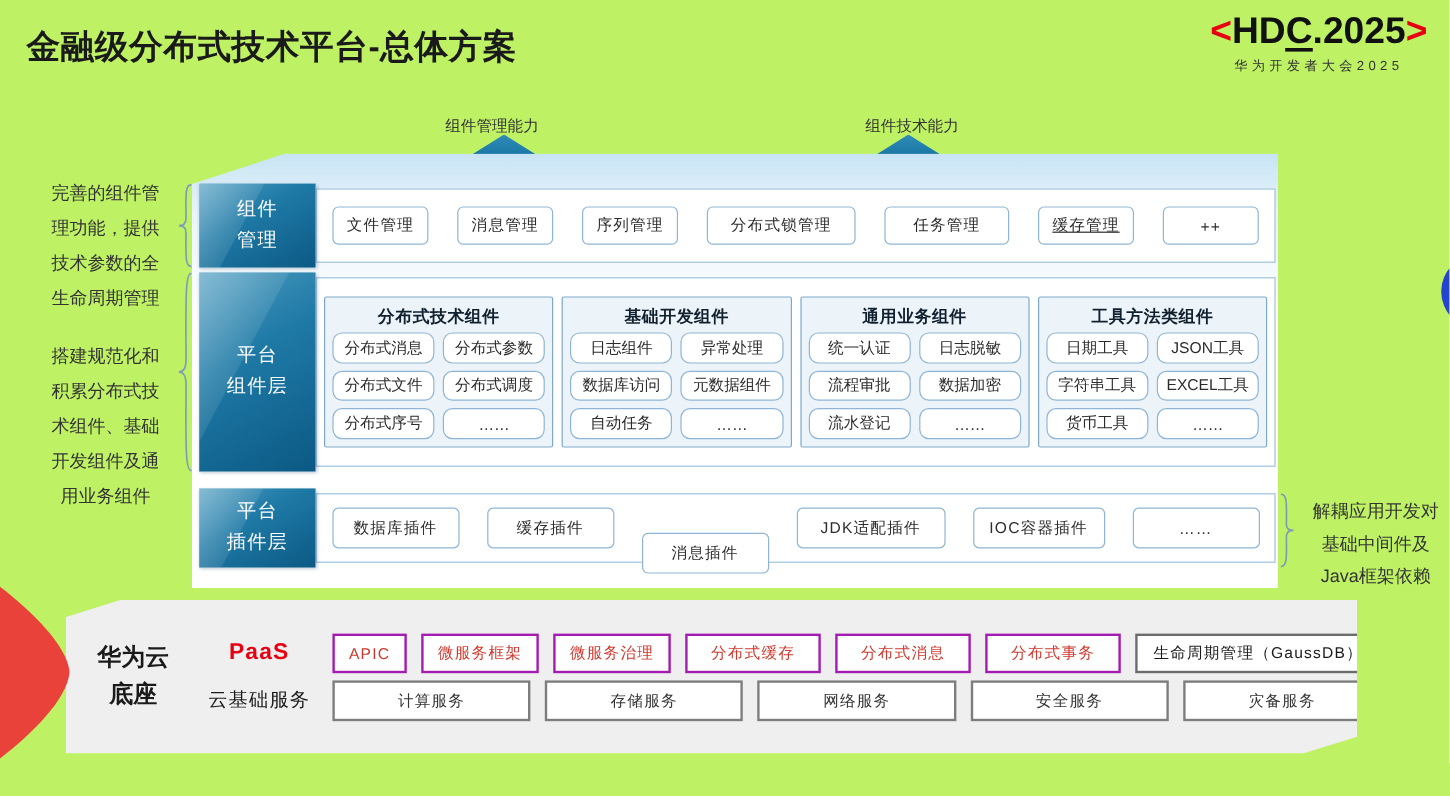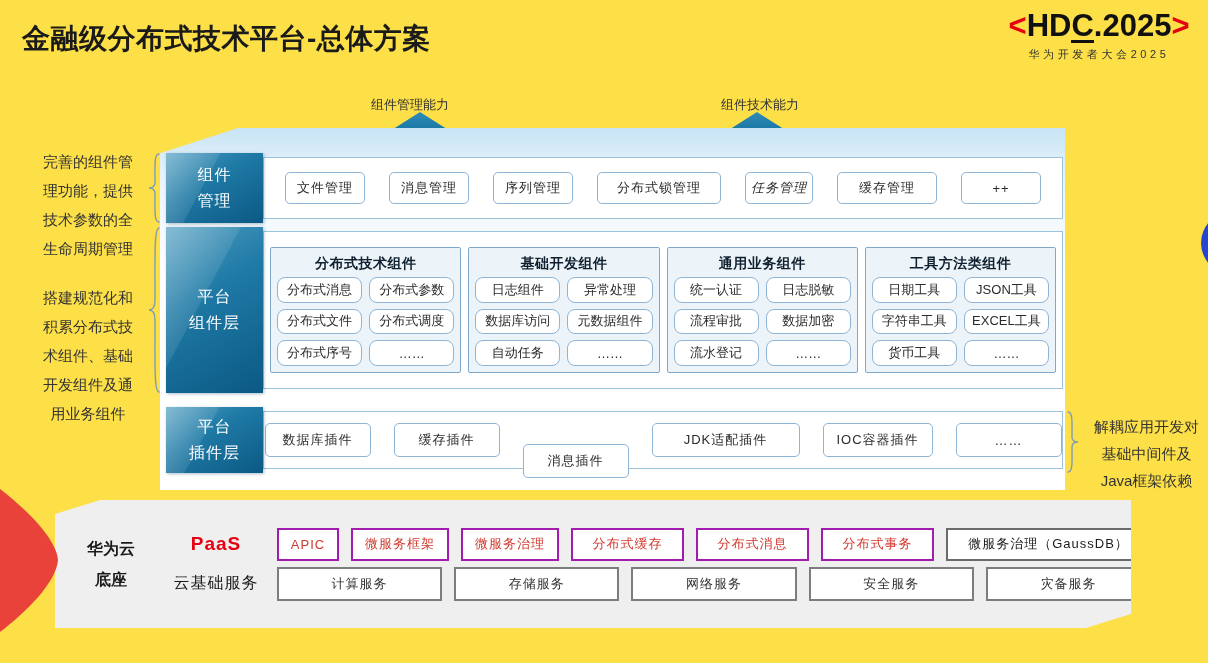--- a/index.html
+++ b/index.html
@@ -1,18 +1,18 @@
 <!DOCTYPE html>
 <html><head>
 <meta charset="utf-8">
 <style>
   * { margin:0; padding:0; box-sizing:border-box; }
   html,body { background:#fff; }
   body { font-family:"Liberation Sans","DejaVu Sans",sans-serif; }
-  .stage { position:relative; width:1208px; height:663px; background:#fde047; overflow:hidden; }
+  .stage { position:relative; width:1208px; height:663px; background:#bef264; overflow:hidden; }
 
   
   .title { position:absolute; left:22px; top:20px; font-size:28px; font-weight:800; color:#1a1a1a; letter-spacing:0.5px; }
   .logo { position:absolute; right:4px; top:8px; width:210px; text-align:center; }
   .logo-line { font-size:31px; font-weight:800; color:#111; letter-spacing:0px; white-space:nowrap; }
   .logo-bracket { color:#e60012; }
   .logo-c { display:inline-block; border-bottom:3px solid #111; line-height:0.95; }
   .logo-sub { margin-top:3px; font-size:11px; color:#333; letter-spacing:3.6px; white-space:nowrap; }
 
   
@@ -62,21 +62,21 @@
   .group-grid .box { height:auto; border-radius:8px; letter-spacing:0; }
 
   
   .brace { position:absolute; }
   .brace path { stroke:#7e9cb8; stroke-width:1.4; fill:none; stroke-linecap:round; }
 
   
   .foundation { position:absolute; left:55px; top:500px; width:1076px; height:128px; background:#efefef;
     clip-path:polygon(0 11%,4.2% 0,100% 0,100% 89%,95.8% 100%,0 100%);
     display:flex; align-items:center; }
-  .fd-label { flex:0 0 112px; text-align:center; font-size:16px; font-weight:800; color:#1a1a1a;
+  .fd-label { flex:0 0 112px; text-align:center; font-size:20px; font-weight:800; color:#1a1a1a;
     line-height:31px; white-space:pre-line; }
   .fd-rows { flex:1; display:flex; flex-direction:column; gap:6px; padding-right:18px; }
   .fd-row { display:flex; align-items:center; gap:12px; }
   .fd-row-label { flex:0 0 98px; text-align:center; }
   .paas-label { font-size:19px; font-weight:800; color:#e60012; letter-spacing:1px; }
   .cloud-label { font-size:16px; color:#1a1a1a; letter-spacing:1px; }
   .pbox { background:#fff; border:2px solid #a21caf; color:#cf382e; height:33px;
     display:flex; align-items:center; justify-content:center; font-size:13px; letter-spacing:1px; }
   .pbox.neutral { border:2px solid #6b6b6b; color:#1a1a1a; flex:0 0 205px; }
   .cbox { background:#fff; border:2px solid #7d7d7d; color:#333; height:34px; flex:1;
@@ -130,22 +130,22 @@
   </svg>
 
   <div class="row row1">
     <div class="row-label">组件
 管理</div>
     <div class="row-content">
       <div class="box" style="width:80px;">文件管理</div>
       <div class="box" style="width:80px;">消息管理</div>
       <div class="box" style="width:80px;">序列管理</div>
       <div class="box" style="width:124px;">分布式锁管理</div>
-      <div class="box" style="width:68px;font-style:italic;">任务管理</div>
-      <div class="box" style="width:100px;">缓存管理</div>
+      <div class="box" style="width:104px;">任务管理</div>
+      <div class="box" style="width:80px;text-decoration:underline;">缓存管理</div>
       <div class="box" style="width:80px;">++</div>
     </div>
   </div>
 
   <div class="row row2">
     <div class="row-label">平台
 组件层</div>
     <div class="row-content">
 
       <div class="group">
@@ -199,39 +199,39 @@
     </div>
   </div>
 
   <div class="row row3">
     <div class="row-label">平台
 插件层</div>
     <div class="row-content">
       <div class="box" style="width:106px;">数据库插件</div>
       <div class="box" style="width:106px;">缓存插件</div>
       <div class="box" style="width:106px;margin-top:41px;">消息插件</div>
-      <div class="box" style="width:148px;">JDK适配插件</div>
+      <div class="box" style="width:124px;">JDK适配插件</div>
       <div class="box" style="width:110px;">IOC容器插件</div>
       <div class="box" style="width:106px;">……</div>
     </div>
   </div>
 
   <div class="foundation">
     <div class="fd-label">华为云
 底座</div>
     <div class="fd-rows">
       <div class="fd-row">
         <div class="fd-row-label paas-label">PaaS</div>
         <div class="pbox w-apic">APIC</div>
         <div class="pbox w-svc">微服务框架</div>
         <div class="pbox w-svc">微服务治理</div>
         <div class="pbox w-dist">分布式缓存</div>
         <div class="pbox w-dist">分布式消息</div>
         <div class="pbox w-dist">分布式事务</div>
-        <div class="pbox neutral">微服务治理（GaussDB）</div>
+        <div class="pbox neutral">生命周期管理（GaussDB）</div>
       </div>
       <div class="fd-row">
         <div class="fd-row-label cloud-label">云基础服务</div>
         <div class="cbox">计算服务</div>
         <div class="cbox">存储服务</div>
         <div class="cbox">网络服务</div>
         <div class="cbox">安全服务</div>
         <div class="cbox">灾备服务</div>
       </div>
     </div>

